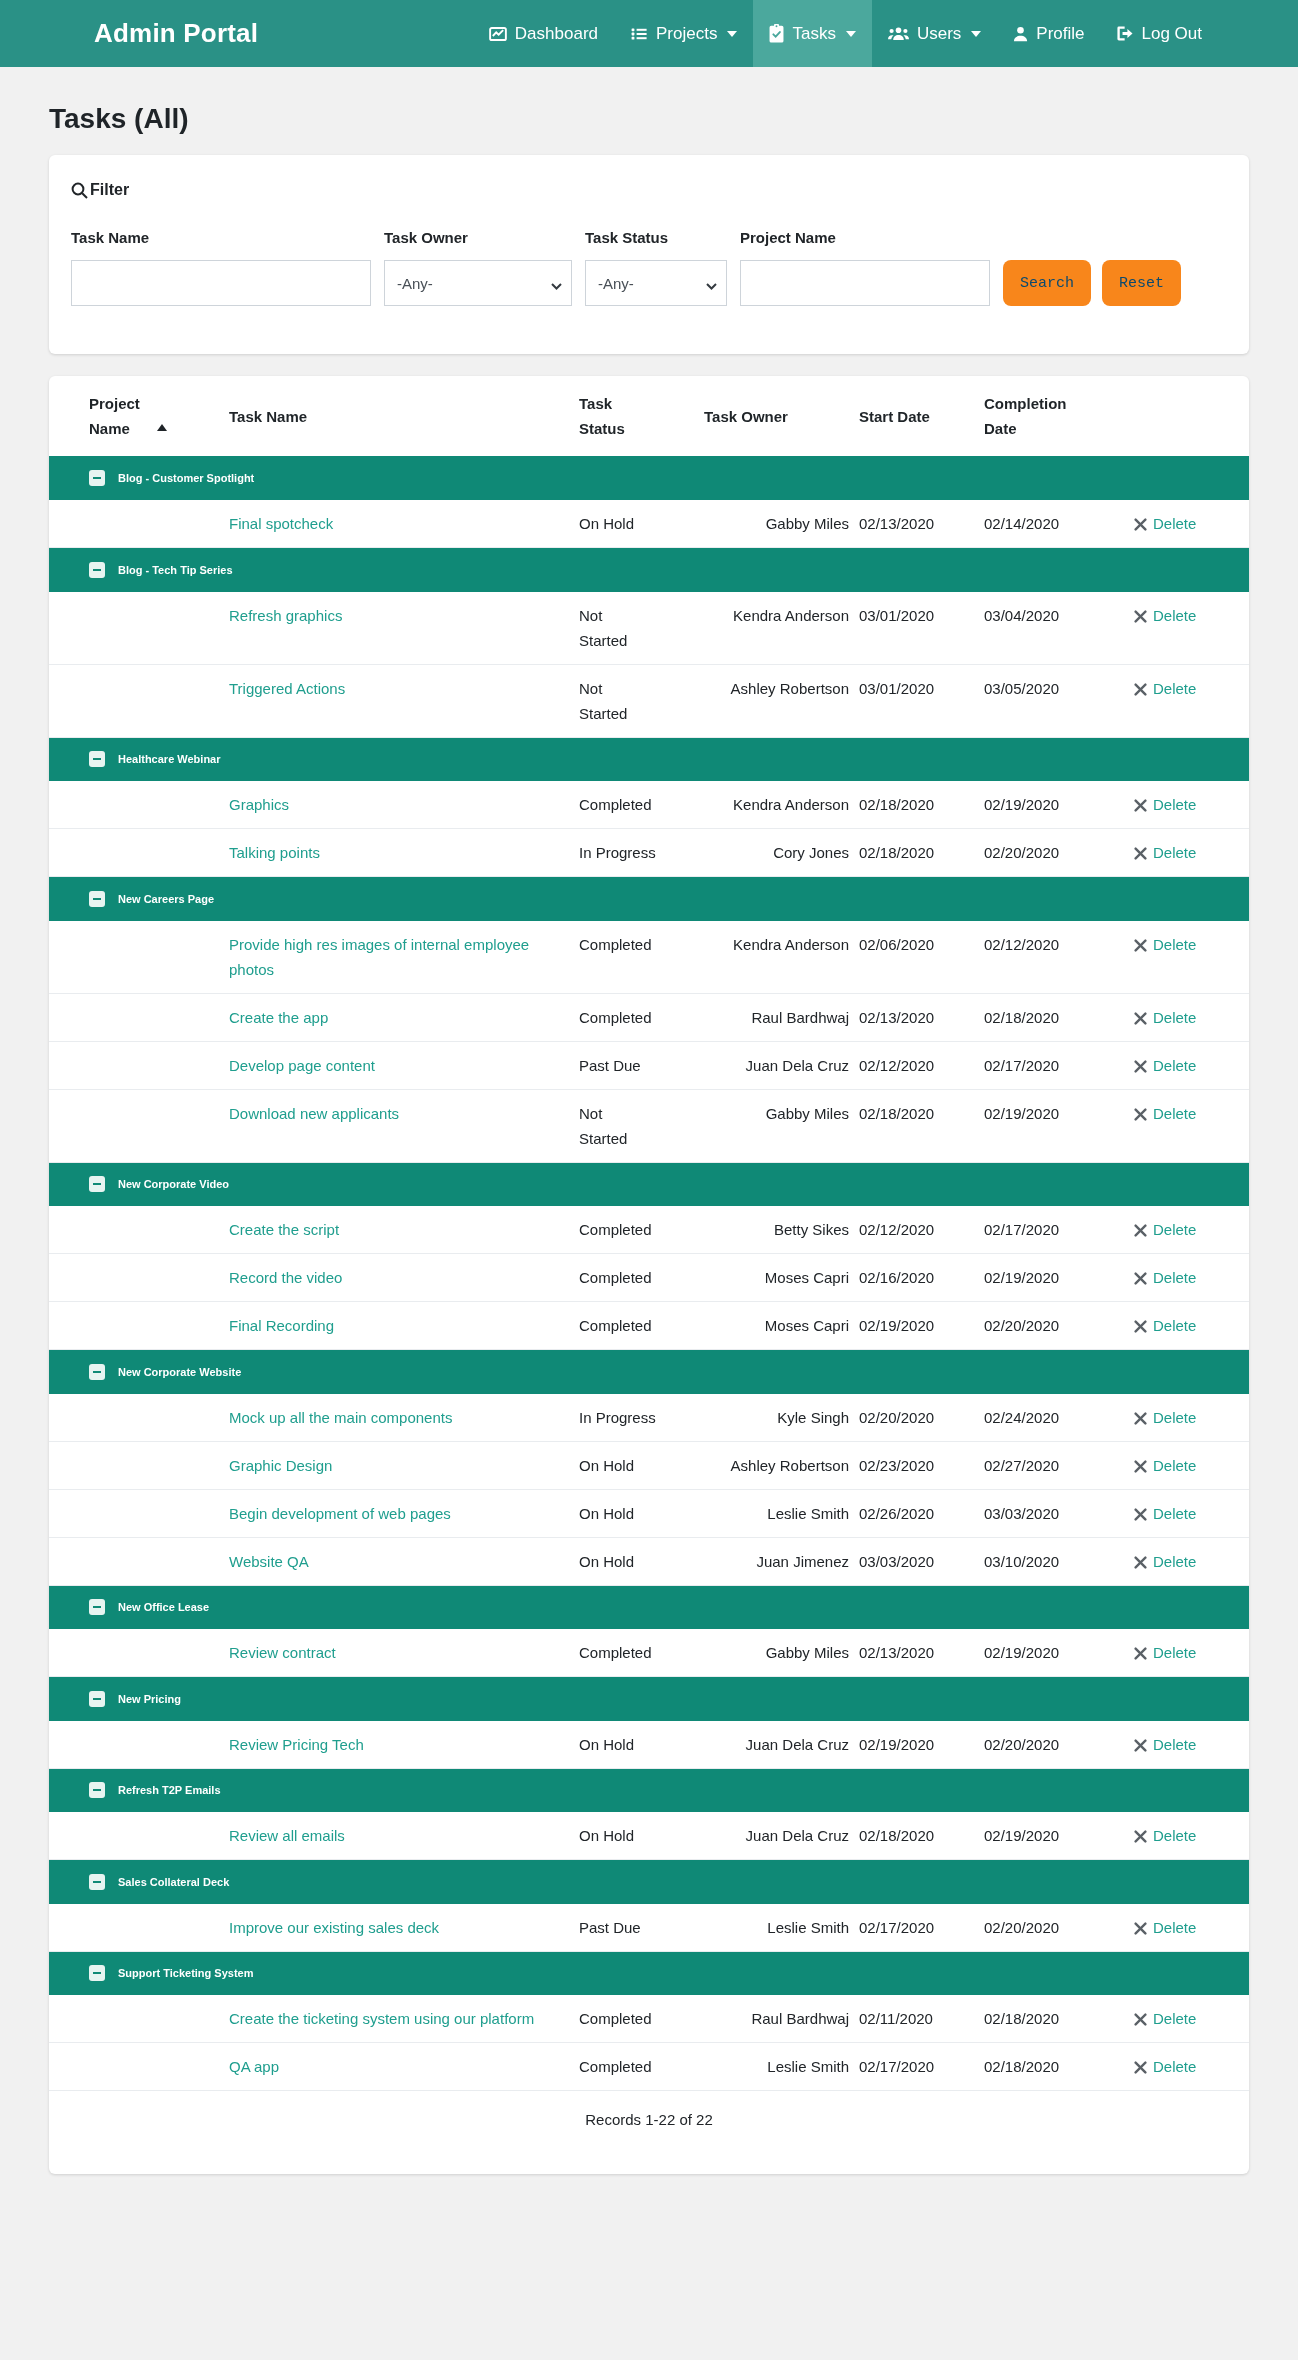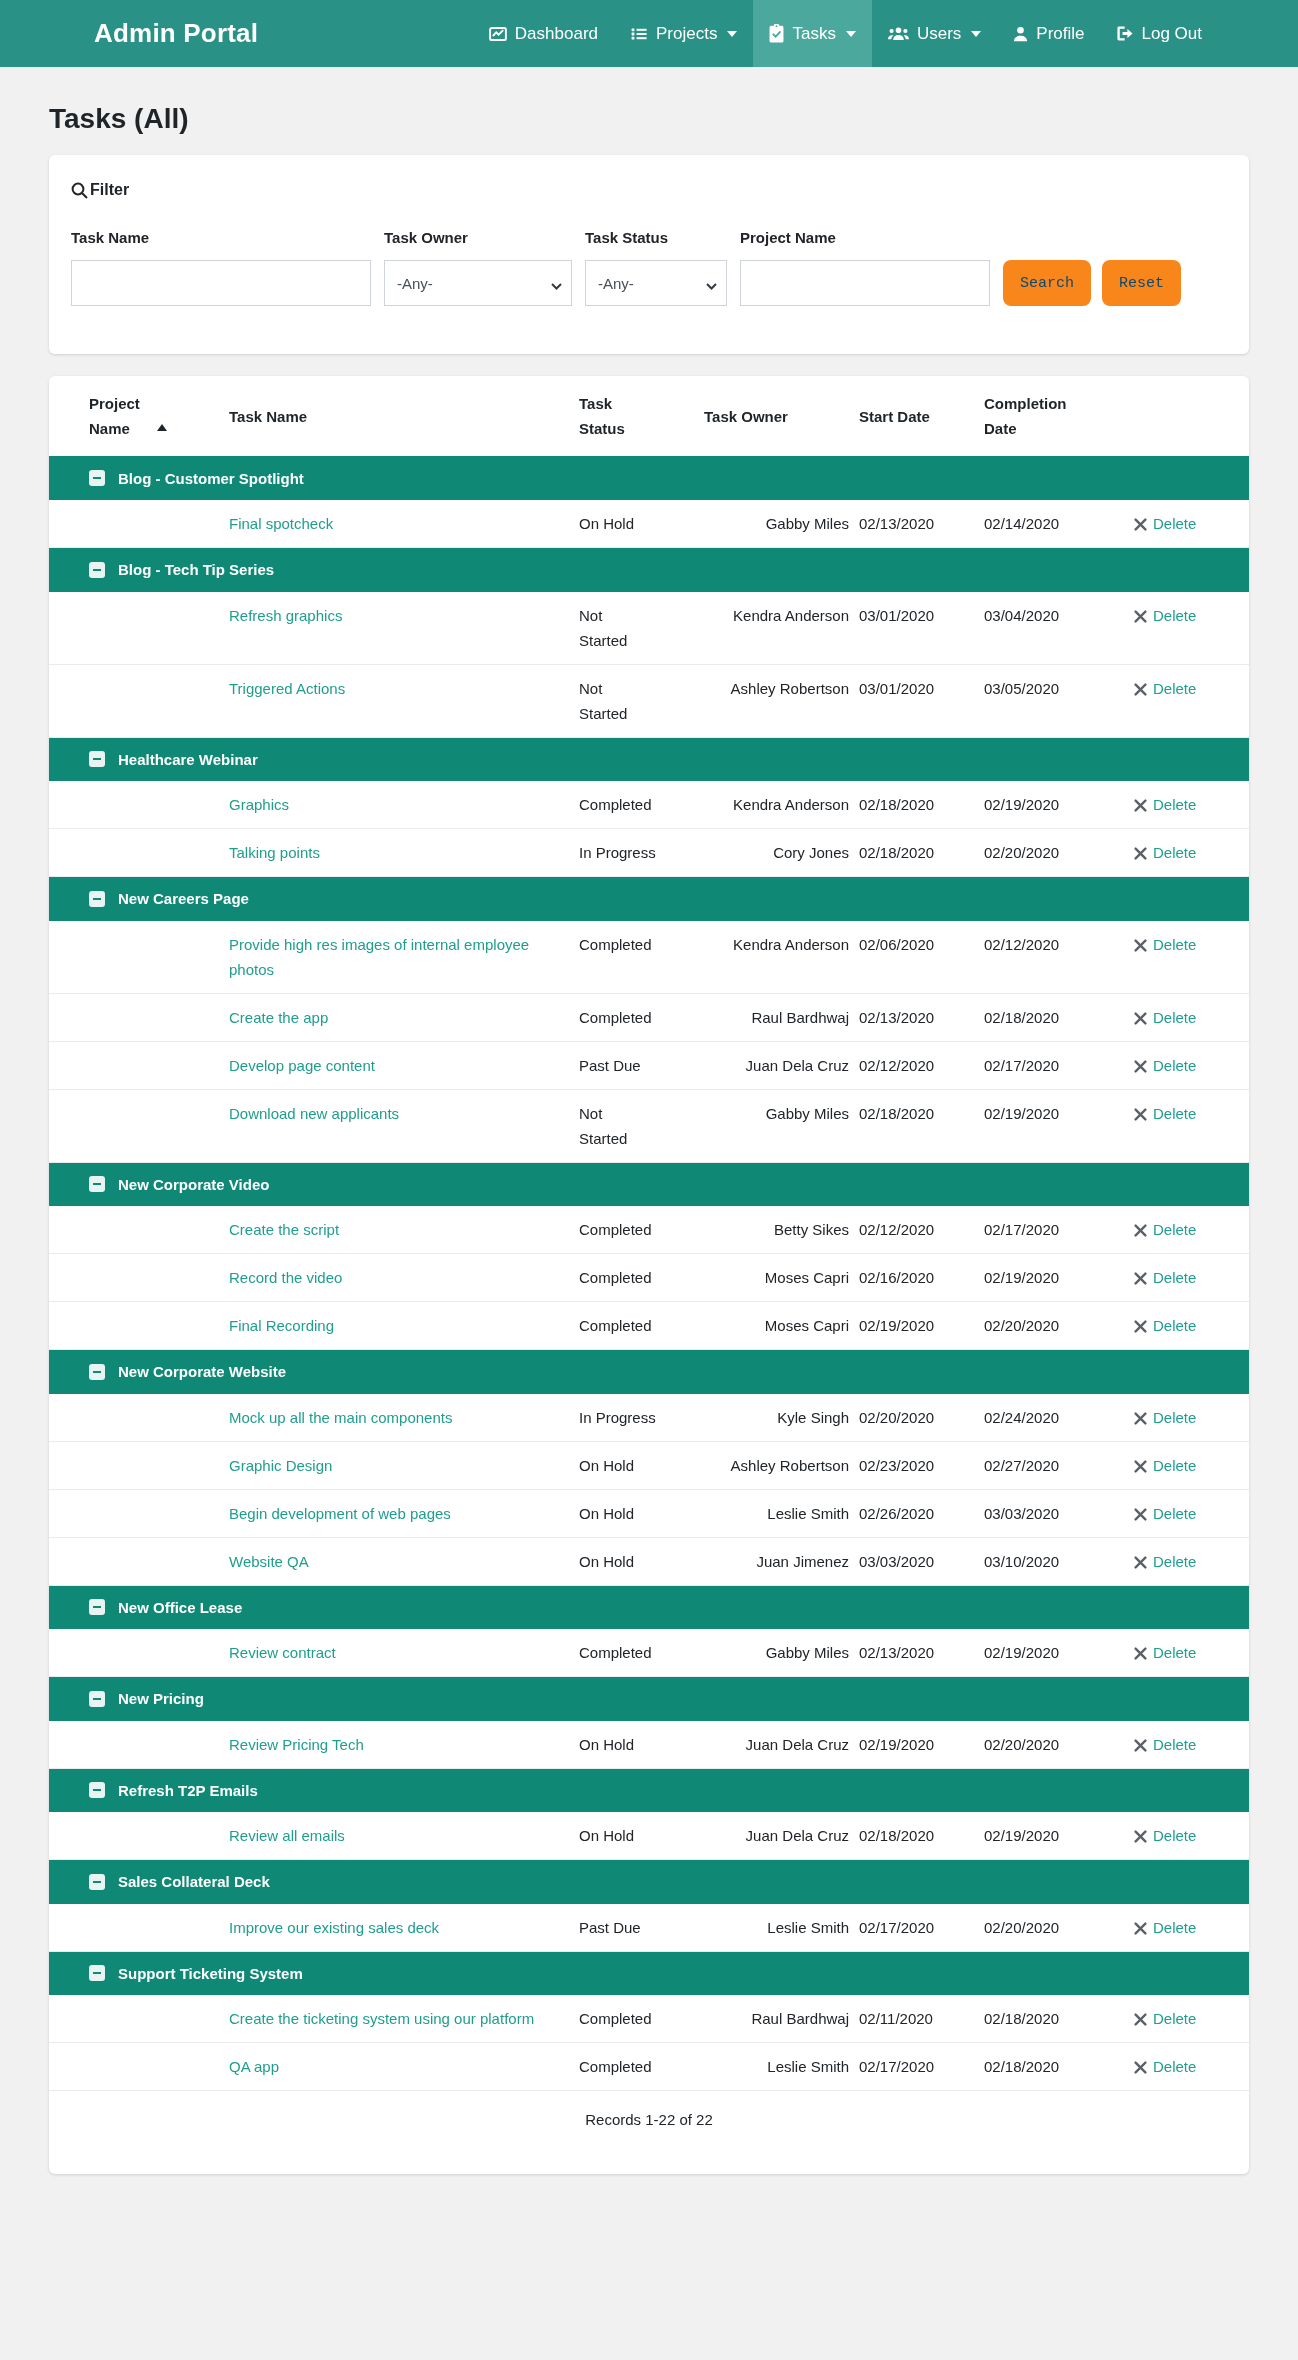--- a/index.html
+++ b/index.html
@@ -148,21 +148,21 @@
     justify-content: center;
     cursor: pointer;
     flex: none;
   }
   .collapse-icon::after {
     content: "";
     display: block;
     width: 8px; height: 2px;
     background: #0f8976;
   }
-  .group-label { color: #ffffff; font-size: 15px; font-weight: bold; }
+  .group-label { color: #ffffff; font-size: 11px; font-weight: bold; }
   tbody tr.task-row td {
     font-size: 15px;
     vertical-align: top;
     padding: 11px 10px 11px 0;
     line-height: 25px;
     border-bottom: 1px solid #e9ecef;
   }
   td.cell-name { padding-left: 3px; padding-right: 48px; }
   td.cell-status { padding-right: 44px; }
   td.cell-owner { padding-right: 45px; text-align: right; }

